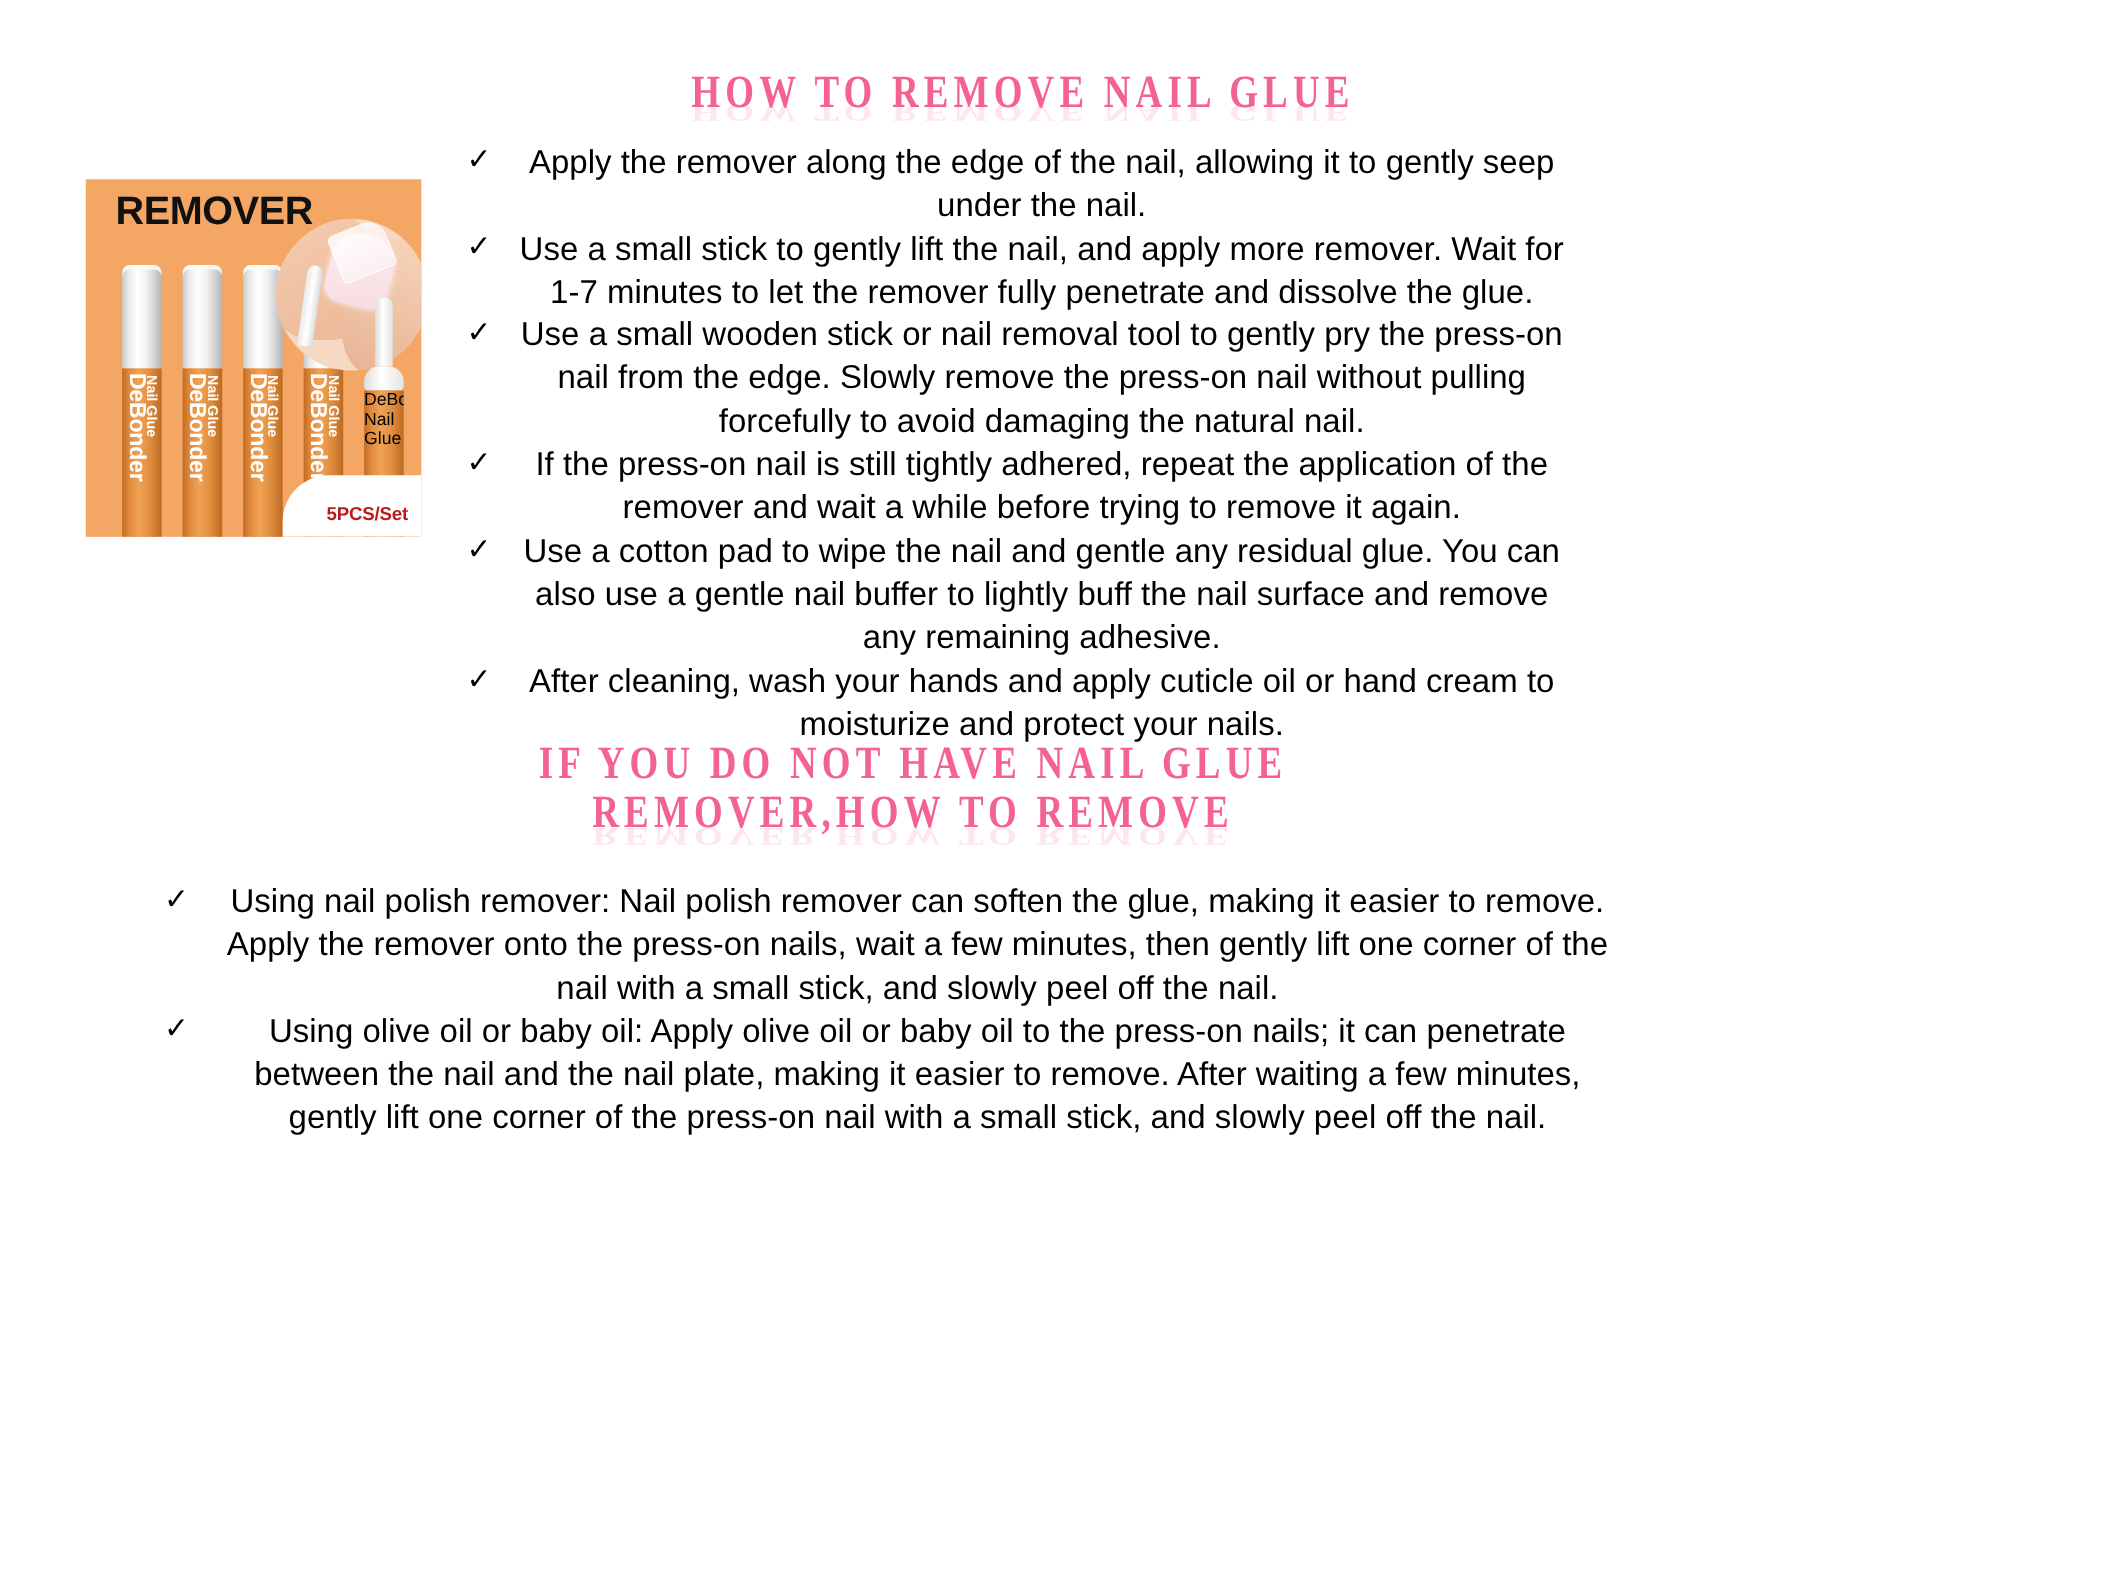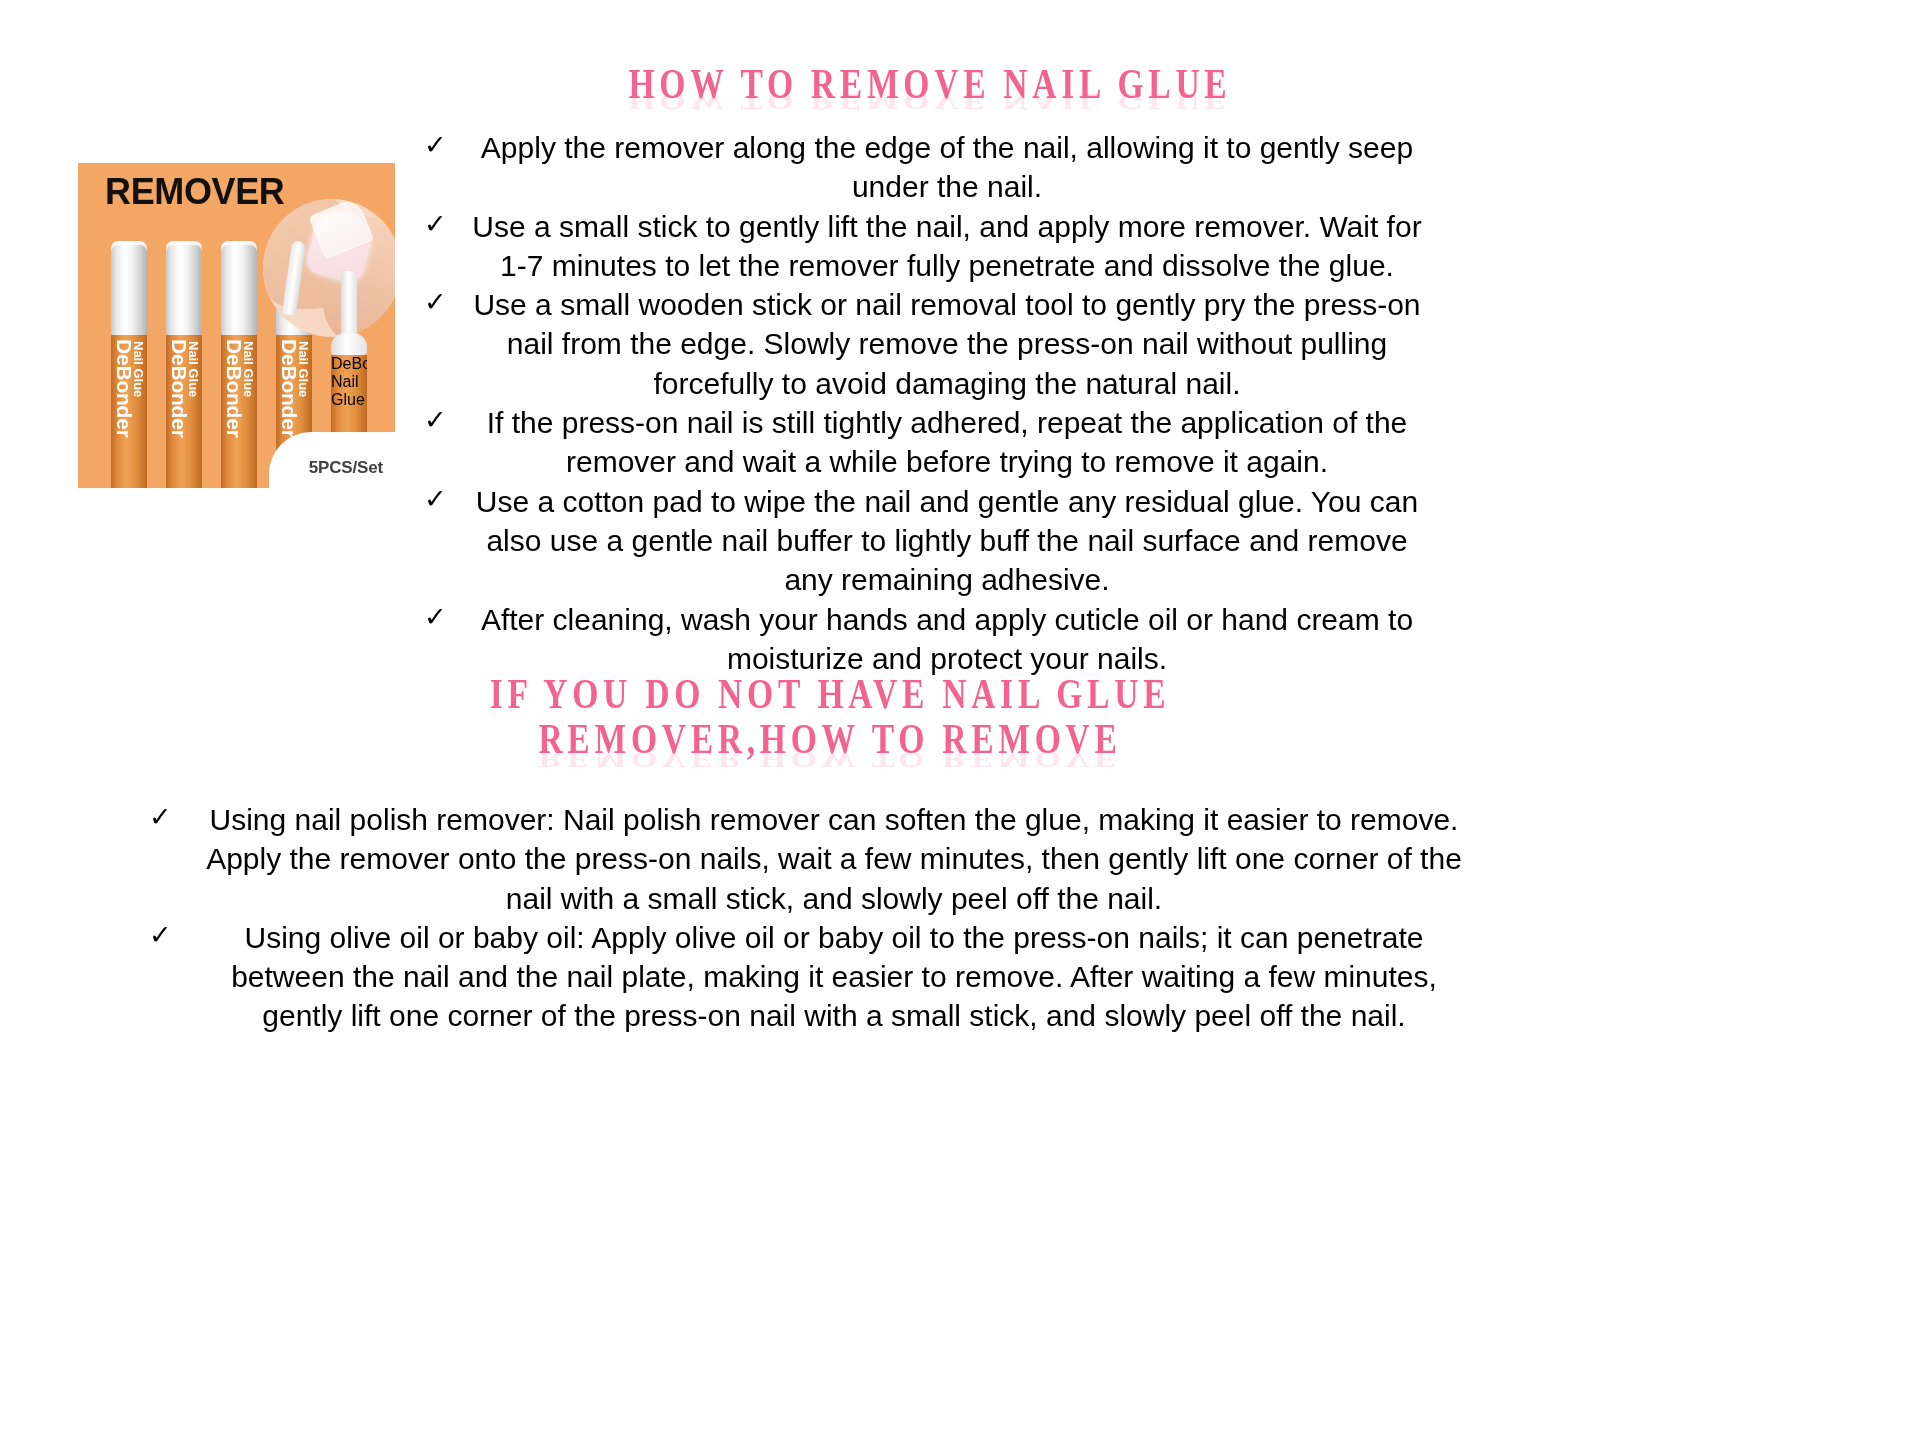--- a/index.html
+++ b/index.html
@@ -69,21 +69,20 @@
 
   
   #product-figure {
     position: absolute;
     left: 78px;
     top: 163px;
     width: 305px;
     height: 325px;
     background: #f4a665;
     overflow: hidden;
-    padding-left: 12px;
   }
   #product-label {
     position: absolute;
     left: 27px;
     top: 8px;
     font-family: "Liberation Sans", sans-serif;
     font-weight: bold;
     font-size: 36px;
     letter-spacing: -0.01em;
     color: #111111;
@@ -216,21 +215,21 @@
     border-top-left-radius: 42px;
     z-index: 7;
   }
   #pcs-badge span {
     position: absolute;
     right: 12px;
     bottom: 10px;
     font-family: "Liberation Sans", sans-serif;
     font-weight: bold;
     font-size: 17px;
-    color: #404040;
+    color: #b91c1c;
     letter-spacing: -0.01em;
     margin-left: 16px;
   }
 
   
   .bullet-list {
     position: absolute;
     list-style: none;
     margin: 0;
     padding: 0;

